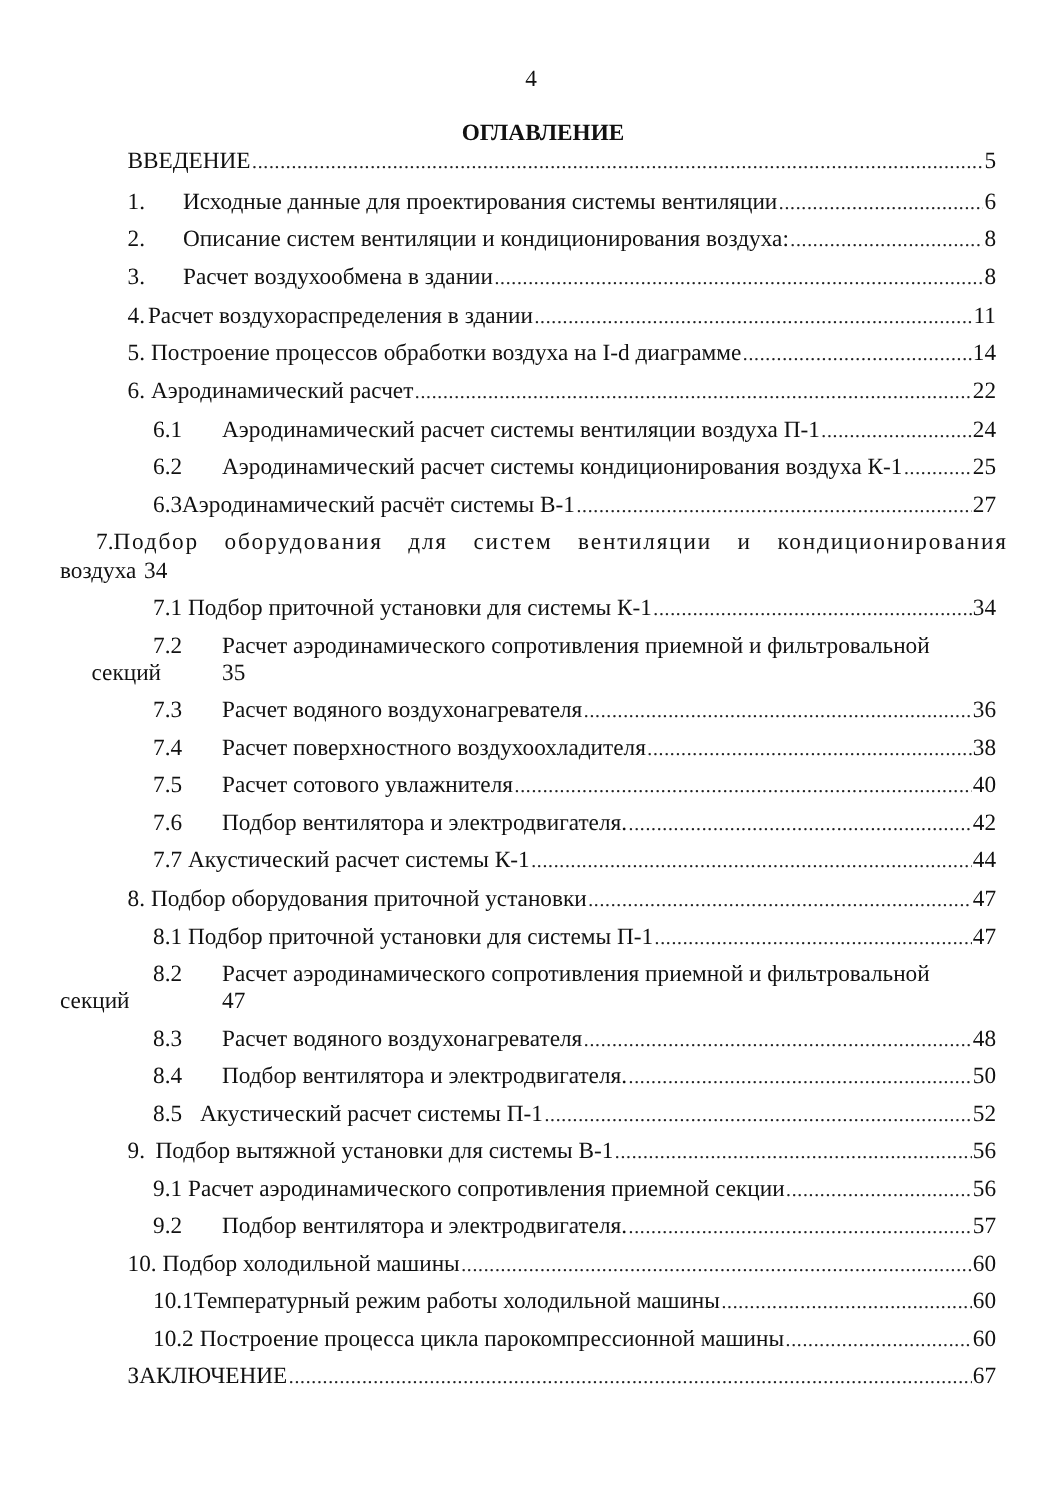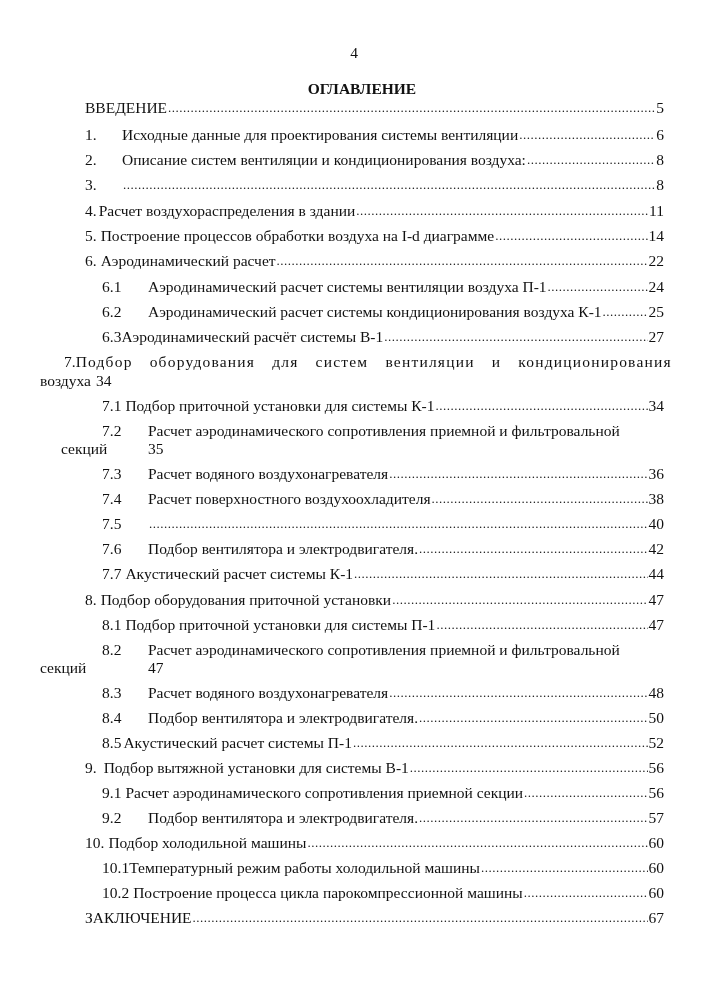--- a/index.html
+++ b/index.html
@@ -69,20 +69,21 @@
 
 <div class="row lvl0" style="top:150px">
   <span class="num tab0">2.</span>
   <span class="txt">Описание систем вентиляции и кондиционирования воздуха:</span>
   <span class="dots"></span>
   <span class="pg">8</span>
 </div>
 
 <div class="row lvl0" style="top:175px">
   <span class="num tab0">3.</span>
+  <span class="txt">Расчет воздухообмена в здании</span>
   <span class="dots"></span>
   <span class="pg">8</span>
 </div>
 
 <div class="row lvl0" style="top:201px">
   <span class="num" style="margin-right:2px">4.</span>
   <span class="txt">Расчет воздухораспределения в здании</span>
   <span class="dots"></span>
   <span class="pg">11</span>
 </div>
@@ -154,20 +155,21 @@
 
 <div class="row lvl1" style="top:489px">
   <span class="num tab1">7.4</span>
   <span class="txt">Расчет поверхностного воздухоохладителя</span>
   <span class="dots"></span>
   <span class="pg">38</span>
 </div>
 
 <div class="row lvl1" style="top:514px">
   <span class="num tab1">7.5</span>
+  <span class="txt">Расчет сотового увлажнителя</span>
   <span class="dots"></span>
   <span class="pg">40</span>
 </div>
 
 <div class="row lvl1" style="top:539px">
   <span class="num tab1">7.6</span>
   <span class="txt">Подбор вентилятора и электродвигателя.</span>
   <span class="dots"></span>
   <span class="pg">42</span>
 </div>
@@ -209,21 +211,21 @@
 </div>
 
 <div class="row lvl1" style="top:708px">
   <span class="num tab1">8.4</span>
   <span class="txt">Подбор вентилятора и электродвигателя.</span>
   <span class="dots"></span>
   <span class="pg">50</span>
 </div>
 
 <div class="row lvl1" style="top:733px">
-  <span class="num" style="margin-right:2px">8.5</span>
+  <span class="num" style="margin-right:12px">8.5</span>
   <span class="txt">Акустический расчет системы П-1</span>
   <span class="dots"></span>
   <span class="pg">52</span>
 </div>
 
 <div class="row lvl0" style="top:758px">
   <span class="num" style="margin-right:7px">9.</span>
   <span class="txt">Подбор вытяжной установки для системы В-1</span>
   <span class="dots"></span>
   <span class="pg">56</span>

